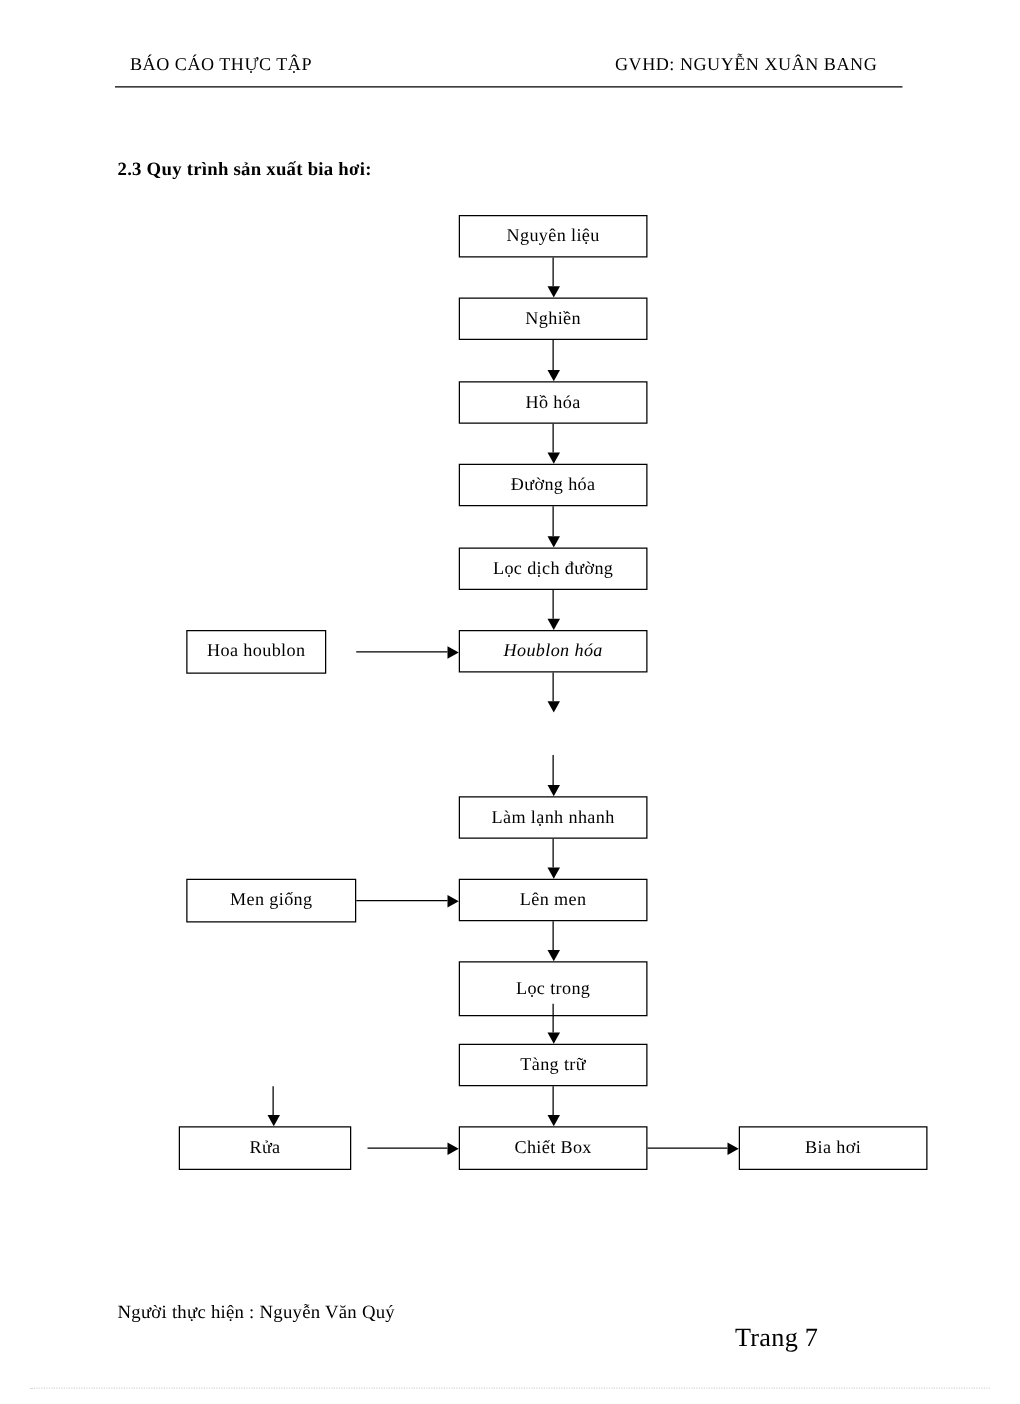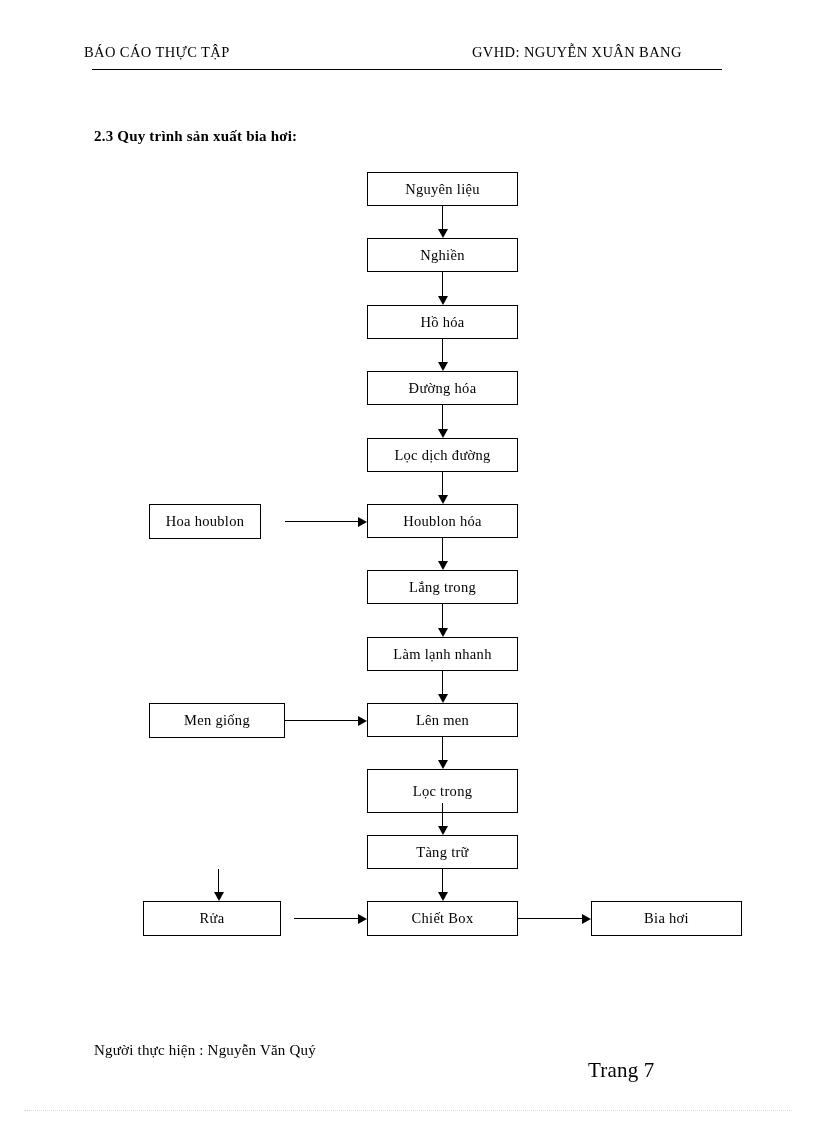--- a/index.html
+++ b/index.html
@@ -19,21 +19,21 @@
   .page {
     position: absolute;
     left: 0; top: 0;
     width: 816px;
     height: 1123px;
   }
 
   
   .header {
     position: absolute;
-    left: 84px;
+    left: 104px;
     top: 44px;
     width: 630px;
     height: 26px;
   }
   .header-left {
     position: absolute;
     left: 0;
     top: 0;
     font-size: 14.5px;
     letter-spacing: 0.4px;
@@ -167,25 +167,22 @@
       </div>
       <div class="node" style="left: 367px; top: 371px; width: 151px; height: 34px;">
         <span>Đường hóa</span>
       </div>
       <div class="node" style="left: 367px; top: 438px; width: 151px; height: 34px;">
         <span>Lọc dịch đường</span>
       </div>
       <div class="node" style="left: 149px; top: 504px; width: 112px; height: 35px;">
         <span>Hoa houblon</span>
       </div>
-      <div class="node" style="left: 367px; top: 504px; width: 151px; height: 34px;">
+      <div class="node" style="left: 367px; top: 504px; width: 151px; height: 34px; font-style: italic;">
         <span>Houblon hóa</span>
-      </div>
-      <div class="node" style="left: 367px; top: 570px; width: 151px; height: 34px;">
-        <span>Lắng trong</span>
       </div>
       <div class="node" style="left: 367px; top: 637px; width: 151px; height: 34px;">
         <span>Làm lạnh nhanh</span>
       </div>
       <div class="node" style="left: 149px; top: 703px; width: 136px; height: 35px;">
         <span>Men giống</span>
       </div>
       <div class="node" style="left: 367px; top: 703px; width: 151px; height: 34px;">
         <span>Lên men</span>
       </div>

